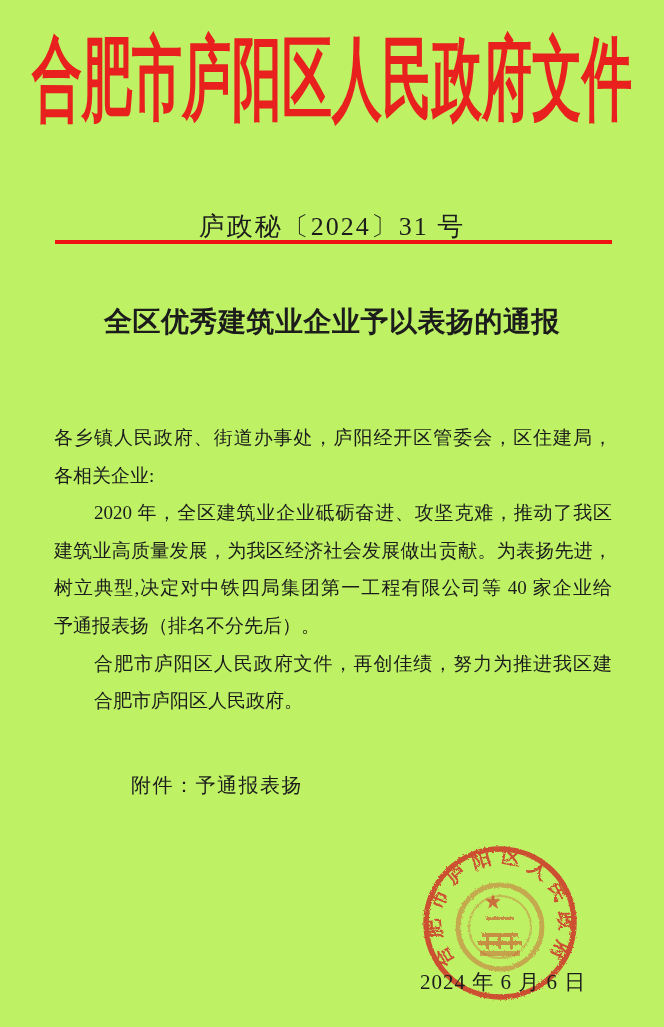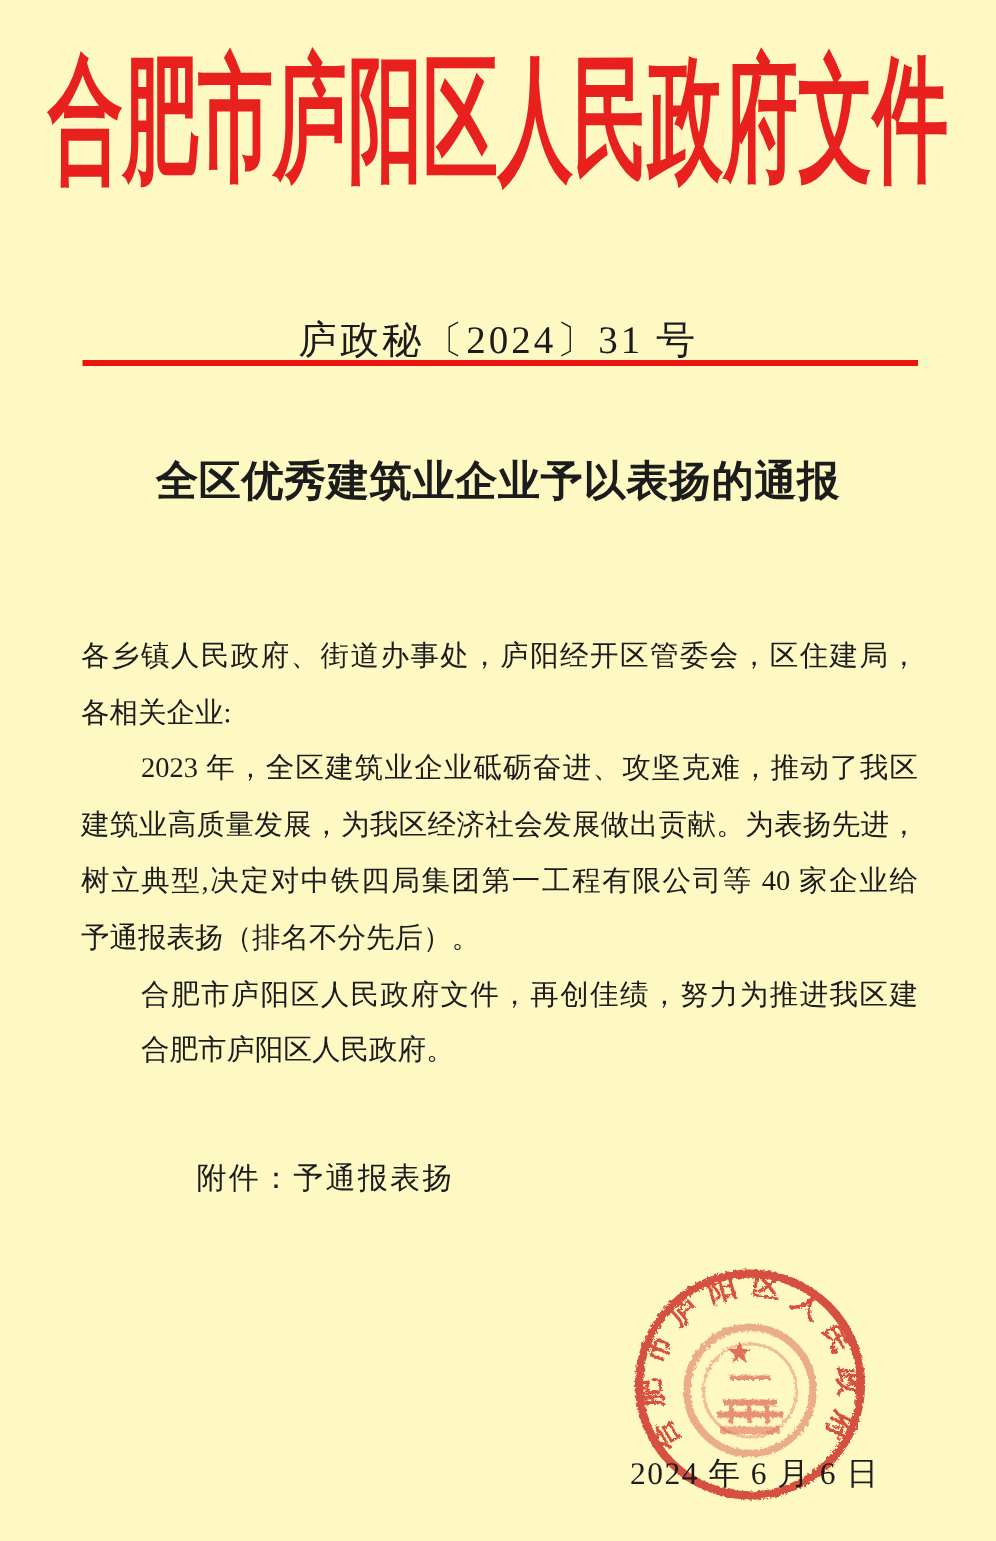--- a/index.html
+++ b/index.html
@@ -1,20 +1,20 @@
 <!DOCTYPE html>
 <html><head>
 <meta charset="utf-8">
 <style>
   html, body { margin: 0; padding: 0; background: #ffffff; }
   .page {
     position: relative;
     width: 664px;
     height: 1027px;
-    background: #fef9c3;
+    background: #bef264;
     overflow: hidden;
     font-family: "Liberation Serif", "DejaVu Serif", serif;
     color: #1c1c1c;
   }
   
   .header {
     position: absolute;
     top: 34px; left: 0; right: 0;
     text-align: center;
   }
@@ -109,21 +109,21 @@
 
   <div class="red-line"></div>
 
   <div class="title">
     <div>全区优秀建筑业企业予以表扬的通报</div>
   </div>
 
   <div class="body-block">
     <div class="bline fill">各乡镇人民政府、街道办事处，庐阳经开区管委会，区住建局，</div>
     <div class="bline">各相关企业:</div>
-    <div class="bline indent fill">2023 年，全区建筑业企业砥砺奋进、攻坚克难，推动了我区</div>
+    <div class="bline indent fill">2020 年，全区建筑业企业砥砺奋进、攻坚克难，推动了我区</div>
     <div class="bline fill">建筑业高质量发展，为我区经济社会发展做出贡献。为表扬先进，</div>
     <div class="bline fill">树立典型,决定对中铁四局集团第一工程有限公司等 40 家企业给</div>
     <div class="bline">予通报表扬（排名不分先后）。</div>
     <div class="bline indent fill">合肥市庐阳区人民政府文件，再创佳绩，努力为推进我区建</div>
     <div class="bline indent">合肥市庐阳区人民政府。</div>
   </div>
 
   <div class="attachment">附件：予通报表扬</div>
 
   <svg class="seal" viewBox="0 0 156 156">

